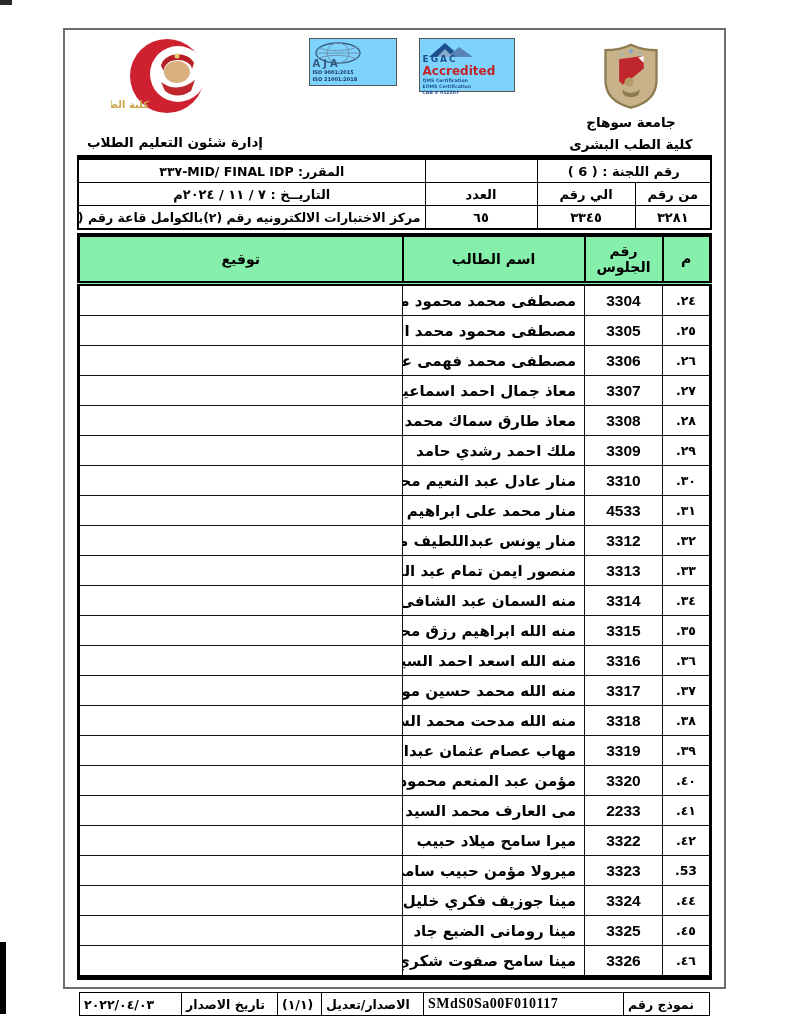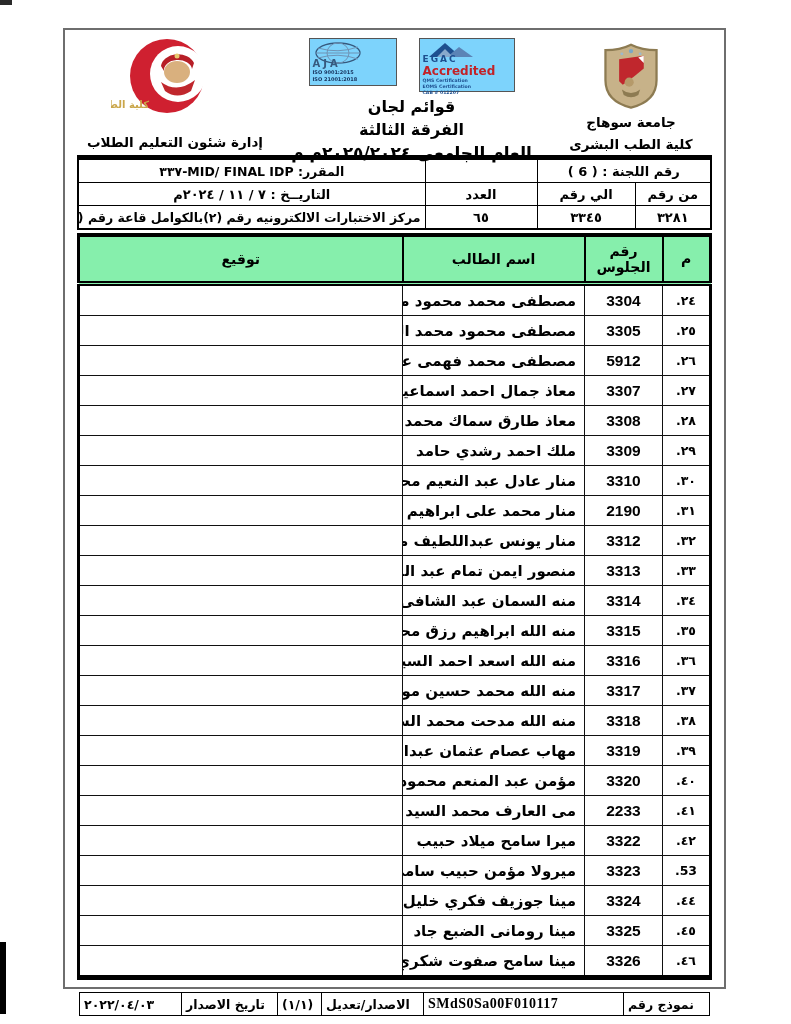--- a/index.html
+++ b/index.html
@@ -117,25 +117,20 @@
             <line x1="3" y1="12" x2="47" y2="12" stroke="#6f93b5" stroke-width="1"></line>
             <path d="M5 7 Q25 13 45 6" fill="none" stroke="#6f93b5" stroke-width="1"></path>
             <path d="M5 17 Q25 11 45 18" fill="none" stroke="#6f93b5" stroke-width="1"></path>
           </svg>
           <div class="aja-name">AJA</div>
           <div class="aja-line">ISO 9001:2015</div>
           <div class="aja-line">ISO 21001:2018</div>
         </div>
 
       </div>
-      <div class="title-block">
-        <div class="title-l1">قوائم لجان</div>
-        <div class="title-l2">الفرقة الثالثة</div>
-        <div class="title-l3">العام الجامعى ٢٠٢٥/٢٠٢٤م م</div>
-      </div>
     </div>
 
     <div class="admin-block">
       <svg width="128" height="82" viewBox="0 0 128 82">
         <defs>
           <path id="arcTop" d="M16 40 A42 36 0 0 1 100 24"></path>
         </defs>
         <circle cx="56" cy="40" r="37" fill="#cf2030"></circle>
         <circle cx="67" cy="38" r="28" fill="#ffffff"></circle>
         <ellipse cx="66" cy="36" rx="13" ry="11" fill="#d9b07e"></ellipse>
@@ -205,21 +200,21 @@
 
     <tr>
       <td class="serial-cell">٢٥.</td>
       <td class="seat-cell">3305</td>
       <td class="name-cell">مصطفى محمود محمد الضمرانى</td>
       <td class="sig-cell"></td>
     </tr>
 
     <tr>
       <td class="serial-cell">٢٦.</td>
-      <td class="seat-cell">5912</td>
+      <td class="seat-cell">3306</td>
       <td class="name-cell">مصطفى محمد فهمى عبدالمنعم</td>
       <td class="sig-cell"></td>
     </tr>
 
     <tr>
       <td class="serial-cell">٢٧.</td>
       <td class="seat-cell">3307</td>
       <td class="name-cell">معاذ جمال احمد اسماعيل</td>
       <td class="sig-cell"></td>
     </tr>
@@ -240,21 +235,21 @@
 
     <tr>
       <td class="serial-cell">٣٠.</td>
       <td class="seat-cell">3310</td>
       <td class="name-cell">منار عادل عبد النعيم محمد</td>
       <td class="sig-cell"></td>
     </tr>
 
     <tr>
       <td class="serial-cell">٣١.</td>
-      <td class="seat-cell">2190</td>
+      <td class="seat-cell">4533</td>
       <td class="name-cell">منار محمد على ابراهيم</td>
       <td class="sig-cell"></td>
     </tr>
 
     <tr>
       <td class="serial-cell">٣٢.</td>
       <td class="seat-cell">3312</td>
       <td class="name-cell">منار يونس عبداللطيف محمد</td>
       <td class="sig-cell"></td>
     </tr>

